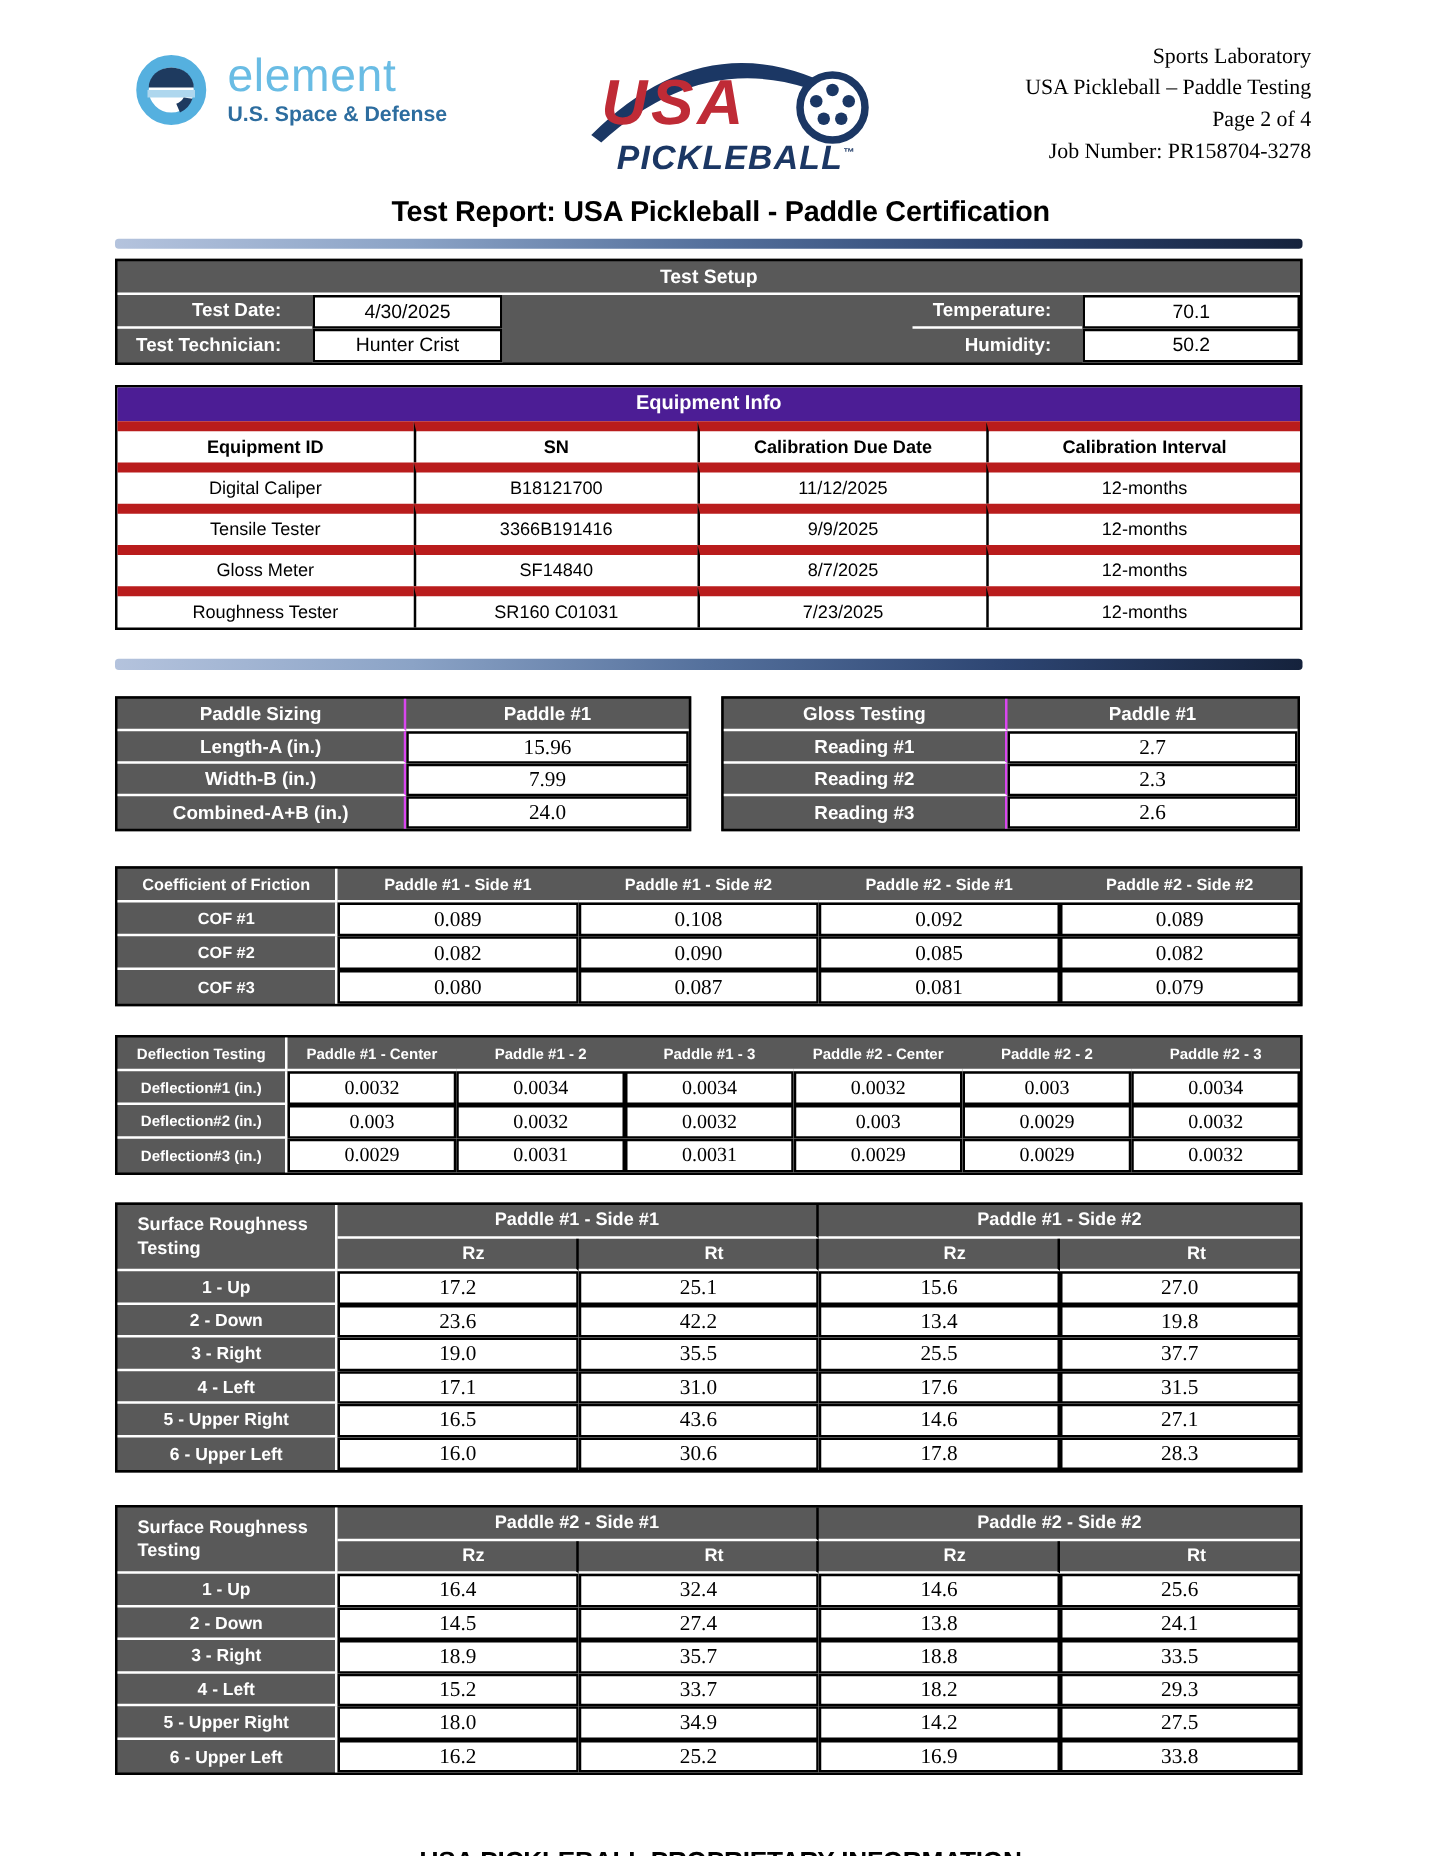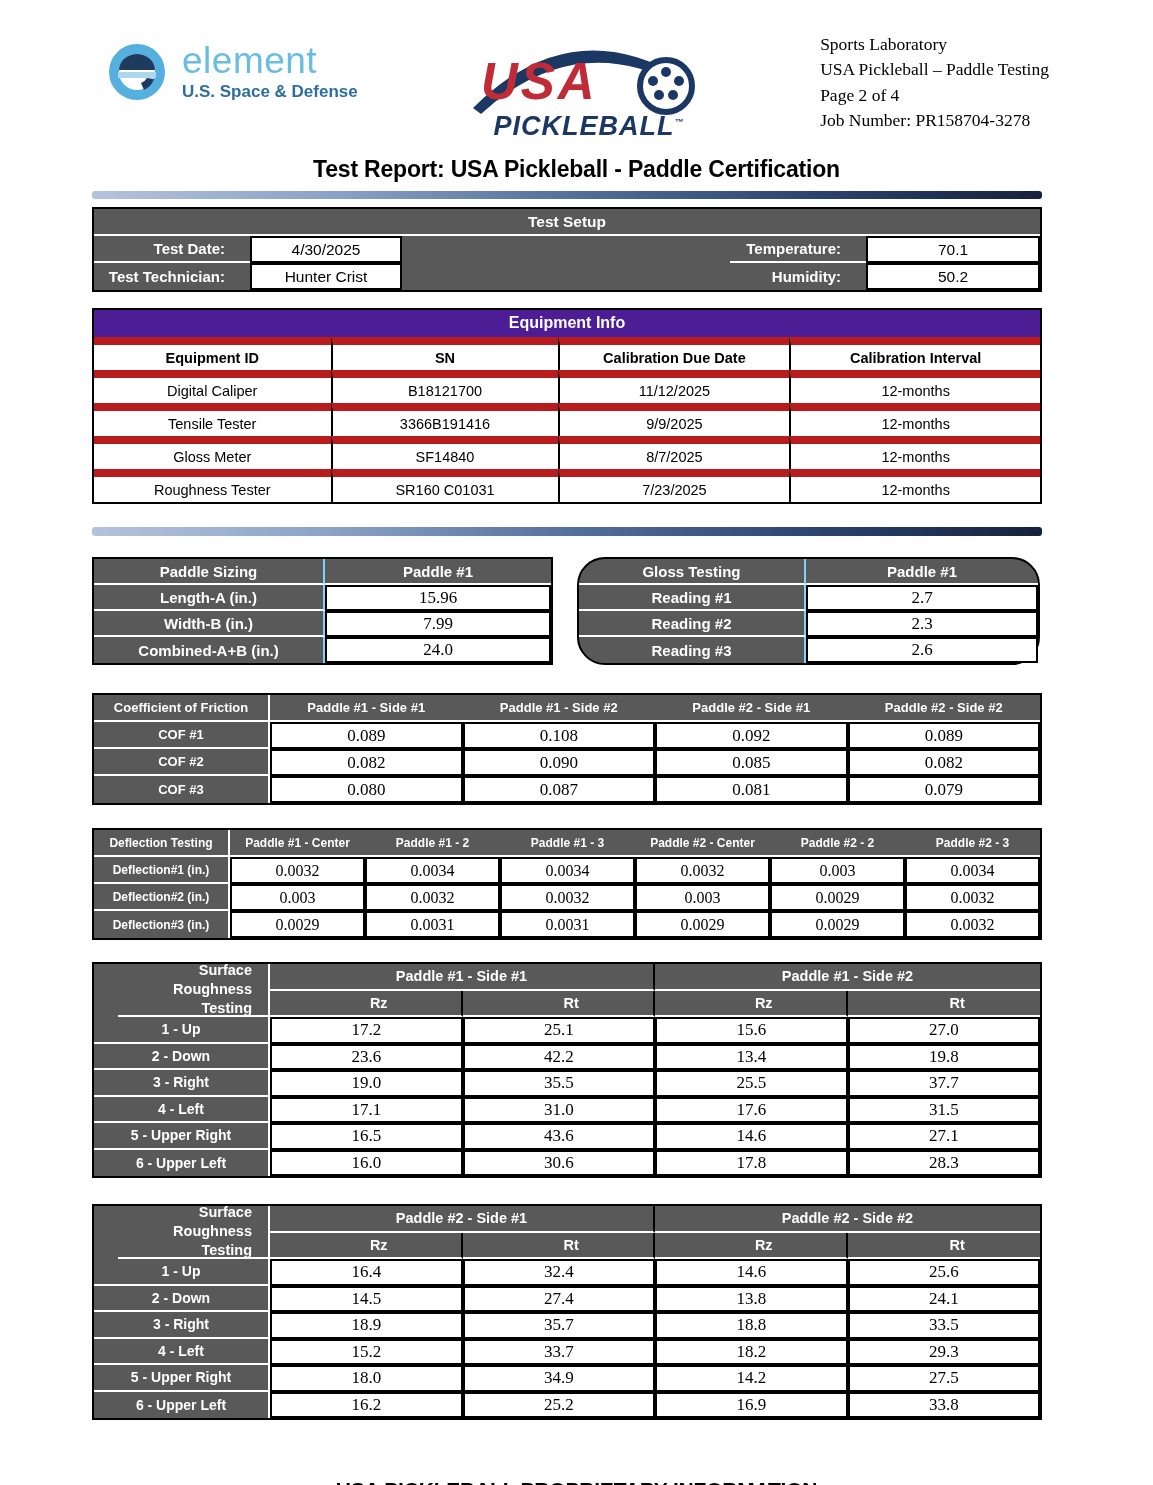--- a/index.html
+++ b/index.html
@@ -16,21 +16,21 @@
   .el-brand { font-size:37px; line-height:1; color:#69bce4; letter-spacing:.5px; }
   .el-tag { font-size:17px; font-weight:bold; color:#2d6d9f; margin-top:3px; }
 
   
   .usap { position:relative; width:240px; height:112px; margin-top:-2px; }
   .usap svg { position:absolute; left:0; top:0; }
   .usap-usa { position:absolute; left:12px; top:24px; font-size:51px; font-weight:800; font-style:italic; color:#bf2b36; letter-spacing:3px; }
   .usap-pb { position:absolute; bottom:-2px; left:0; width:100%; text-align:center; font-size:27px; font-weight:800; font-style:italic; color:#1b3764; letter-spacing:1px; }
   .usap-pb sup { font-size:9px; }
 
-  .hinfo { font-family:"Liberation Serif", serif; font-size:17.5px; line-height:1.45; text-align:left; margin-top:2px; }
+  .hinfo { font-family:"Liberation Serif", serif; font-size:17.5px; line-height:1.45; text-align:right; margin-top:2px; }
 
   .title { text-align:center; font-size:23px; font-weight:800; margin-top:16px; letter-spacing:-.2px; }
 
   .content { width:950px; margin-left:92px; }
   .gradbar { height:8px; margin-top:8px; border-radius:3px;
     background:linear-gradient(90deg,#b4c3dd 0%,#8ba3c6 25%,#54709c 50%,#2d4572 75%,#15223c 100%); }
   .gradbar.second { height:9px; margin-top:23px; }
 
   
   .ts { margin-top:8px; border:2px solid #000; background:#595959; display:grid;
@@ -48,45 +48,45 @@
   .eq-title { background:#4c1d95; color:#fff; font-weight:bold; font-size:16px; text-align:center; padding:4px 0 5px; }
   .eq-grid { display:grid; grid-template-columns:25% 24% 24.5% 26.5%; }
   .eq-grid div { border-top:8px solid #b91c1c; text-align:center; padding:5px 0 4px; font-size:14.5px; }
   .eq-grid div:not(:nth-child(4n+1)) { border-left:2px solid #000; }
   .eq-grid .hd { font-weight:bold; }
 
   
   .side { display:flex; gap:24px; margin-top:21px; }
   .mini { border:2px solid #000; background:#595959; display:grid; grid-template-rows:repeat(4,26px); font-size:15px; font-weight:bold; }
   .mini.l { width:461px; grid-template-columns:231px 1fr; }
-  .mini.r { width:463px; grid-template-columns:227px 1fr;border-radius:28px; }
+  .mini.r { width:463px; grid-template-columns:227px 1fr; }
   .mini div { display:flex; align-items:center; justify-content:center; color:#fff; }
   .mini .gl { border-bottom:2px solid #fff; }
-  .mini .gr { border-right:2px solid #7dd3fc; }
+  .mini .gr { border-right:2px solid #d946ef; }
   .mini .v { background:#fff; color:#000; border:2px solid #000; font-weight:normal;
              font-family:"Liberation Serif", serif; font-size:17px; }
 
   
   .gtab { border:2px solid #000; background:#595959; display:grid; }
   .gtab div { display:flex; align-items:center; justify-content:center; }
   .gtab .g { color:#fff; font-weight:bold; border-bottom:2px solid #fff; }
   .gtab .g.wr { border-right:2px solid #fff; }
   .gtab .g.nb { border-bottom:none; }
   .gtab .w { background:#fff; color:#000; border:2px solid #000;
              font-family:"Liberation Serif", serif; font-size:17px; }
 
   .cof { margin-top:28px; grid-template-columns:176px repeat(4,1fr); grid-auto-rows:27px; }
   .cof .g { font-size:13px; }
 
   .defl { margin-top:23px; grid-template-columns:136px repeat(6,1fr); grid-auto-rows:27px; }
   .defl .g { font-size:12px; }
   .defl .w { font-size:16px; }
 
   .sr { margin-top:22px; grid-template-columns:176px repeat(4,1fr); grid-auto-rows:26.5px; }
-  .sr .corner { grid-row:1/3; grid-column:1; text-align:right; line-height:1.3; padding:0 16px; font-size:14.5px;margin-left:24px; }
+  .sr .corner { grid-row:1/3; grid-column:1; text-align:left; line-height:1.3; padding:0 16px; font-size:14.5px; }
   .sr .grp { font-size:14.5px; }
   .sr .grp.g1 { grid-column:2/4; border-right:2px solid #000; }
   .sr .grp.g2 { grid-column:4/6; }
   .sr .sub { font-size:14.5px; border-right:2px solid #000;padding-left:27px; }
   .sr .sub.last { border-right:none; }
   .sr .lab { font-size:14px; }
   .sr2 { margin-top:26px; }
 
   .footer { text-align:center; font-size:21px; font-weight:800; margin-top:58px; letter-spacing:-.2px; }
 </style>

